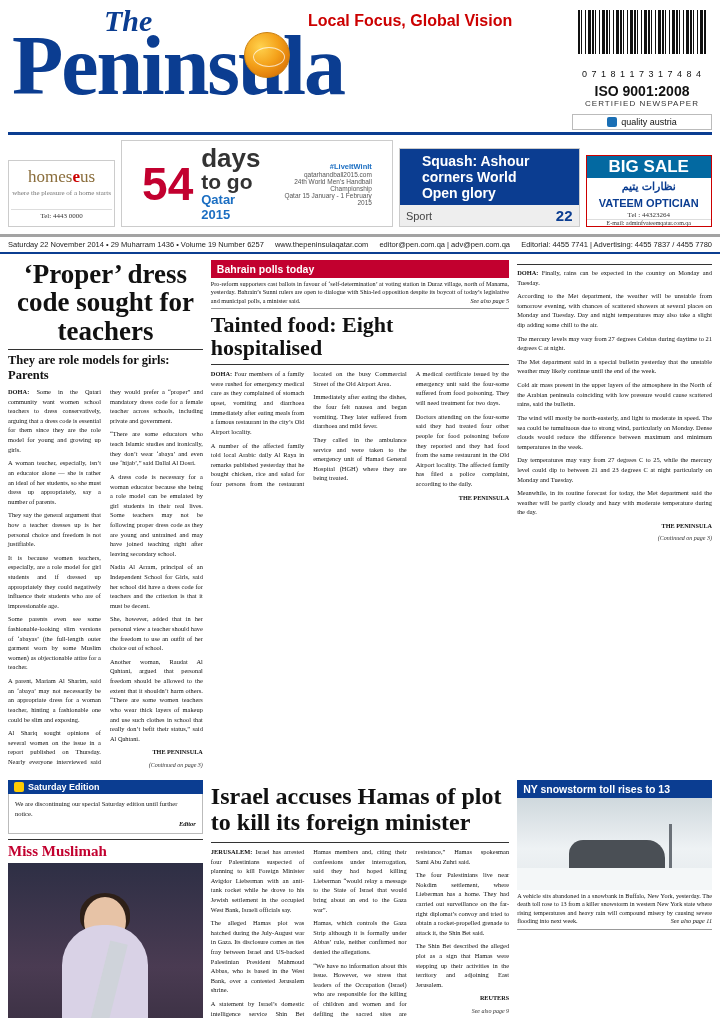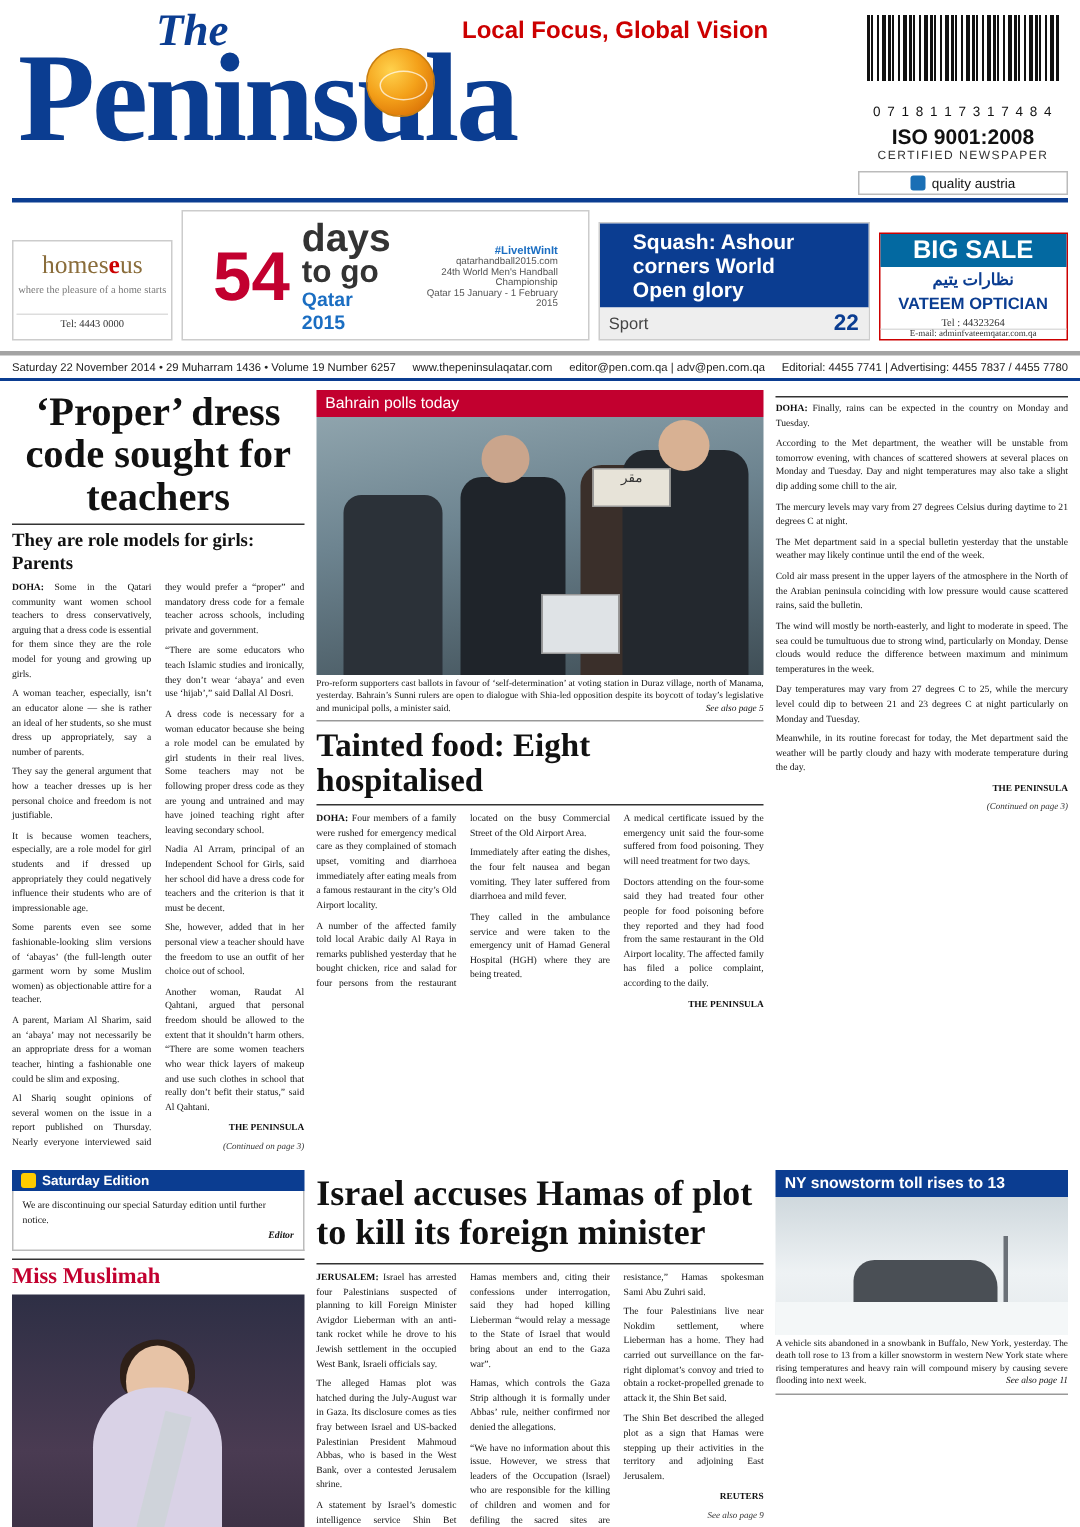--- a/index.html
+++ b/index.html
@@ -138,21 +138,21 @@
     font-size:6.2px; font-family:"Liberation Serif", serif; line-height:1.35;
     border-bottom:1px solid #999; padding: 2px 0 3px 0; text-align:justify;
   }
   .cap .seepage { font-style:italic; float:right; }
   .banner-blue {
     background:#0b3d91; color:#fff; font-family:"Liberation Sans", sans-serif;
     font-weight:bold; font-size:10.5px; padding:3px 6px;
   }
   .banner-red {
     background:#c2002f; color:#fff; font-family:"Liberation Sans", sans-serif;
-    font-weight:normal; font-size:10.5px; padding:3px 6px;
+    font-weight:bold; font-size:10.5px; padding:3px 6px;
   }
   h2.secplain {
     font-family:"Liberation Serif", serif; font-weight:bold;
     font-size:22px; line-height:1.05; margin:4px 0 5px 0;
   }
   h2.big {
     font-family:"Liberation Serif", serif; font-weight:bold;
     font-size:24px; line-height:1.08; margin:4px 0 6px 0;
   }
   .thinrule { border-top:1px solid #333; margin:5px 0 4px 0;}
@@ -291,30 +291,20 @@
         <p>She, however, added that in her personal view a teacher should have the freedom to use an outfit of her choice out of school.</p>
         <p>Another woman, Raudat Al Qahtani, argued that personal freedom should be allowed to the extent that it shouldn’t harm others. “There are some women teachers who wear thick layers of makeup and use such clothes in school that really don’t befit their status,” said Al Qahtani.</p>
         <p></p>
         <p class="credit">THE PENINSULA</p>
         <p class="jump">(Continued on page 3)</p>
       </div>
     </div>
 
     <div class="col-mid">
       <div class="banner-red">Bahrain polls today</div>
-      <div class="photo ph-bahrain">
-        <div class="p1"></div>
-          <div class="p2"></div>
-          <div class="p3"></div>
-          <div class="p4"></div>
-        <div class="head1"></div>
-          <div class="head2"></div>
-        <div class="box"></div>
-        <div class="sign">مقر</div>
-      </div>
       <div class="cap">
         <span>Pro-reform supporters cast ballots in favour of ‘self-determination’ at voting station in Duraz village, north of Manama, yesterday. Bahrain’s Sunni rulers are open to dialogue with Shia-led opposition despite its boycott of today’s legislative and municipal polls, a minister said.</span>
         <span class="seepage">See also page 5</span>
       </div>
 
       <h2 class="secplain">Tainted food: Eight hospitalised</h2>
       <div class="thinrule"></div>
       <div class="body3">
         <p><span class="dateline">DOHA:</span>
            <span>Four members of a family were rushed for emergency medical care as they complained of stomach upset, vomiting and diarrhoea immediately after eating meals from a famous restaurant in the city’s Old Airport locality.</span></p>

